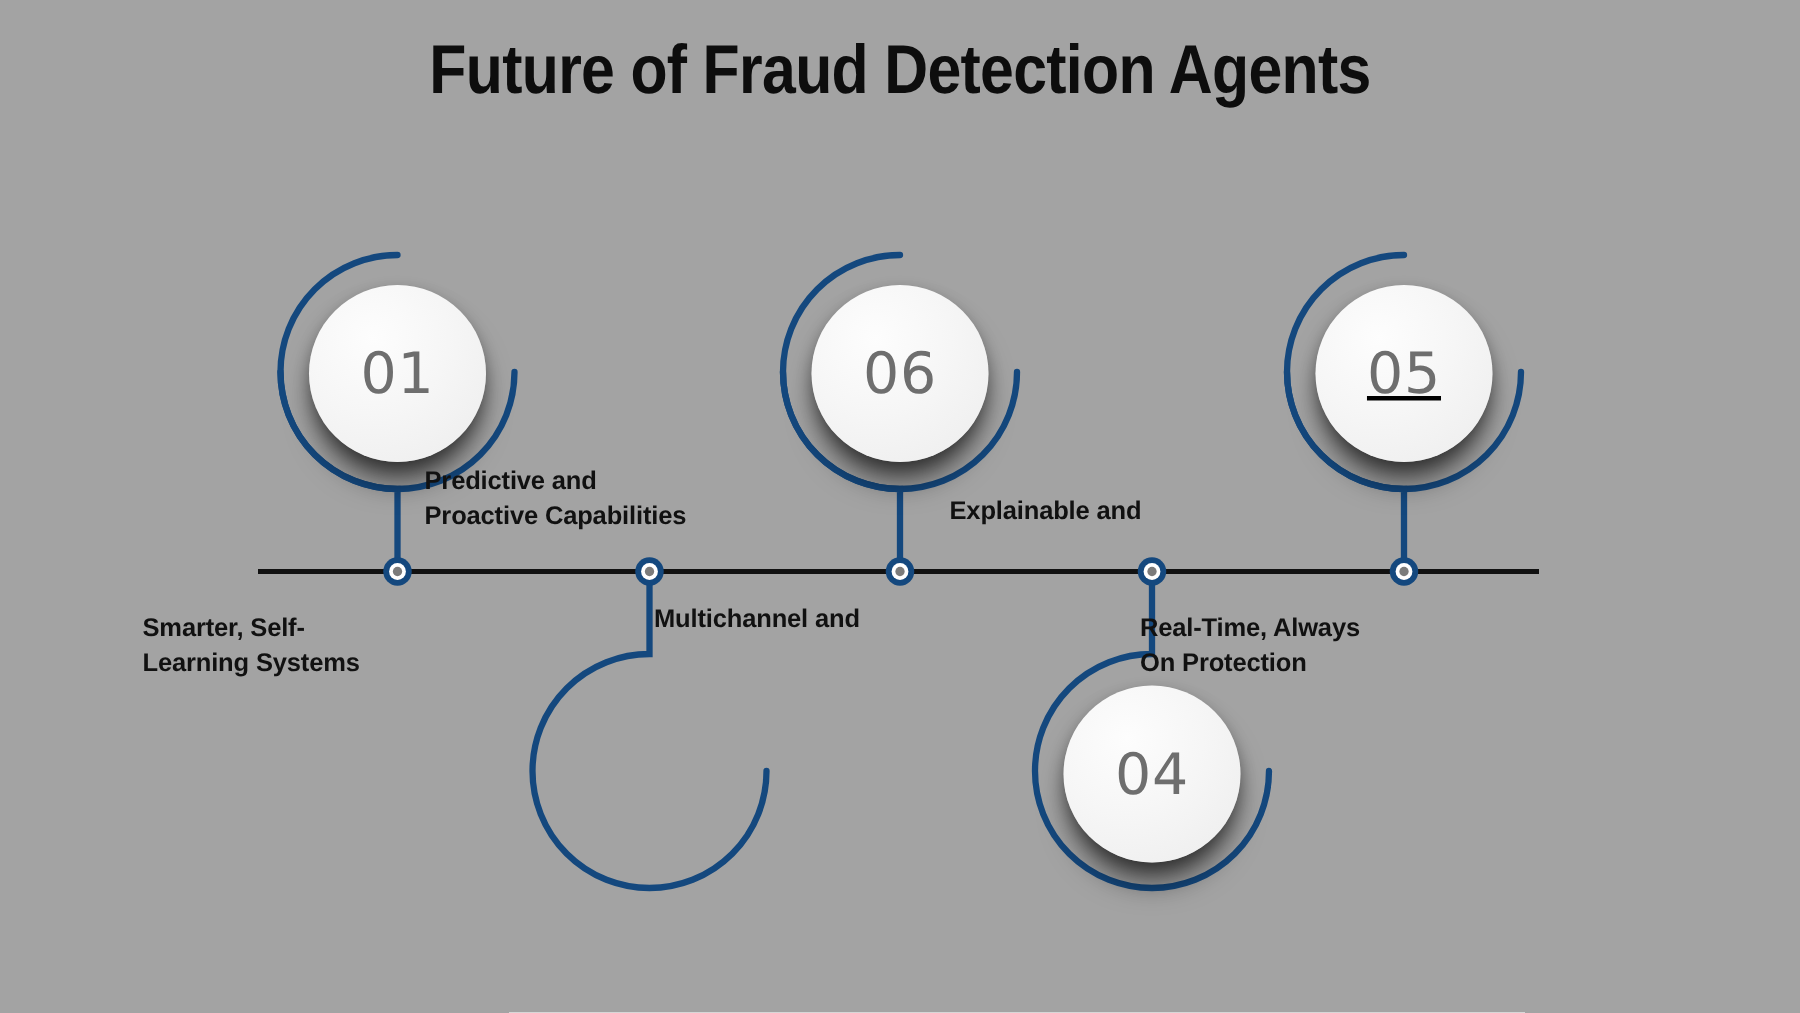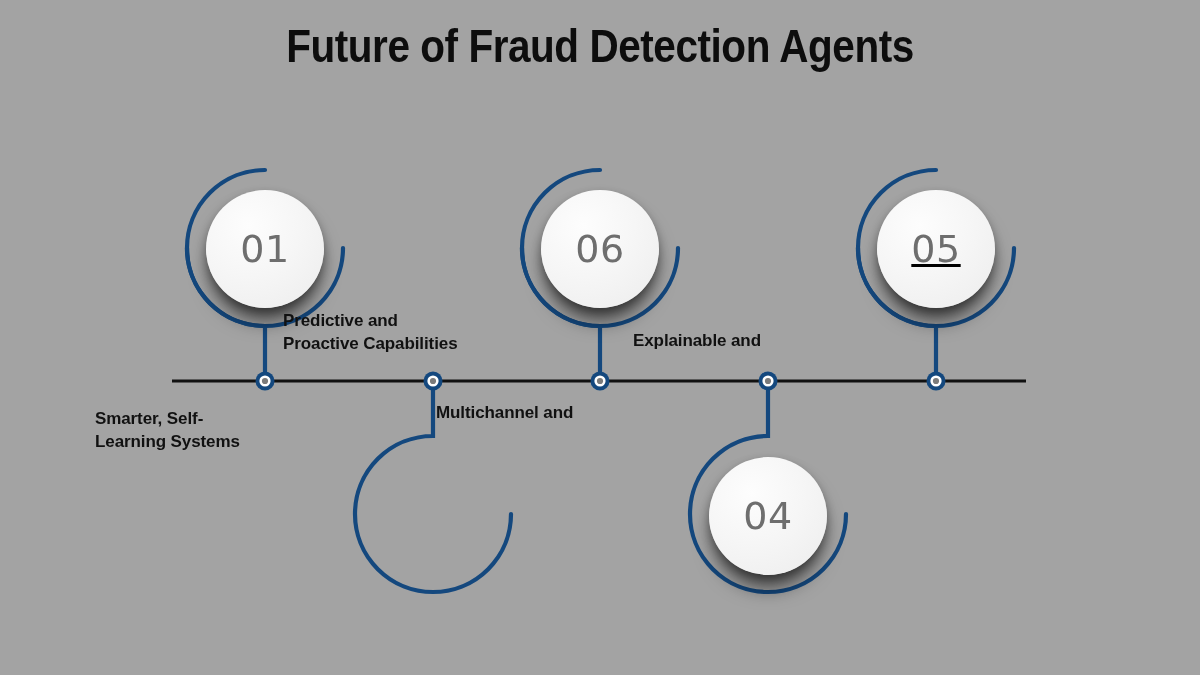--- a/index.html
+++ b/index.html
@@ -190,14 +190,18 @@
   </div>
 
   <div class="node-label" style="left:436px; top:401px; width:340px;">
     <div>Multichannel and</div>
   </div>
 
   <div class="node-label" style="left:633px; top:309px; width:270px;margin-top:20px;">
     <div>Explainable and</div>
   </div>
 
+  <div class="node-label" style="left:760px; top:407px; width:340px;">
+    <div>Real-Time, Always</div>
+    <div>On Protection</div>
+  </div>
 
 </div>
 
 </body></html>

